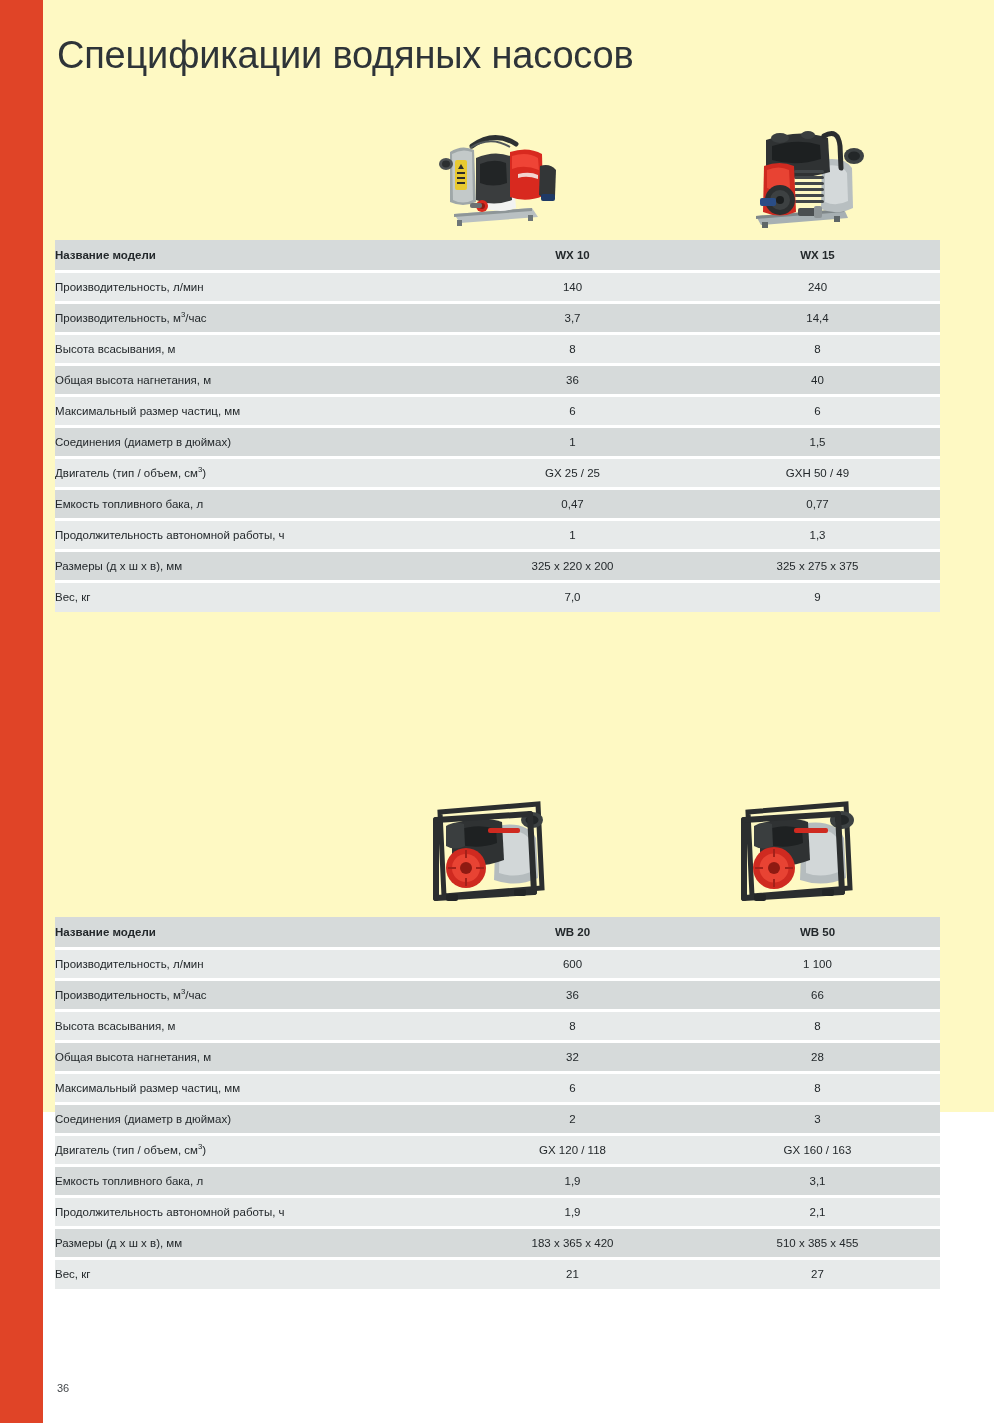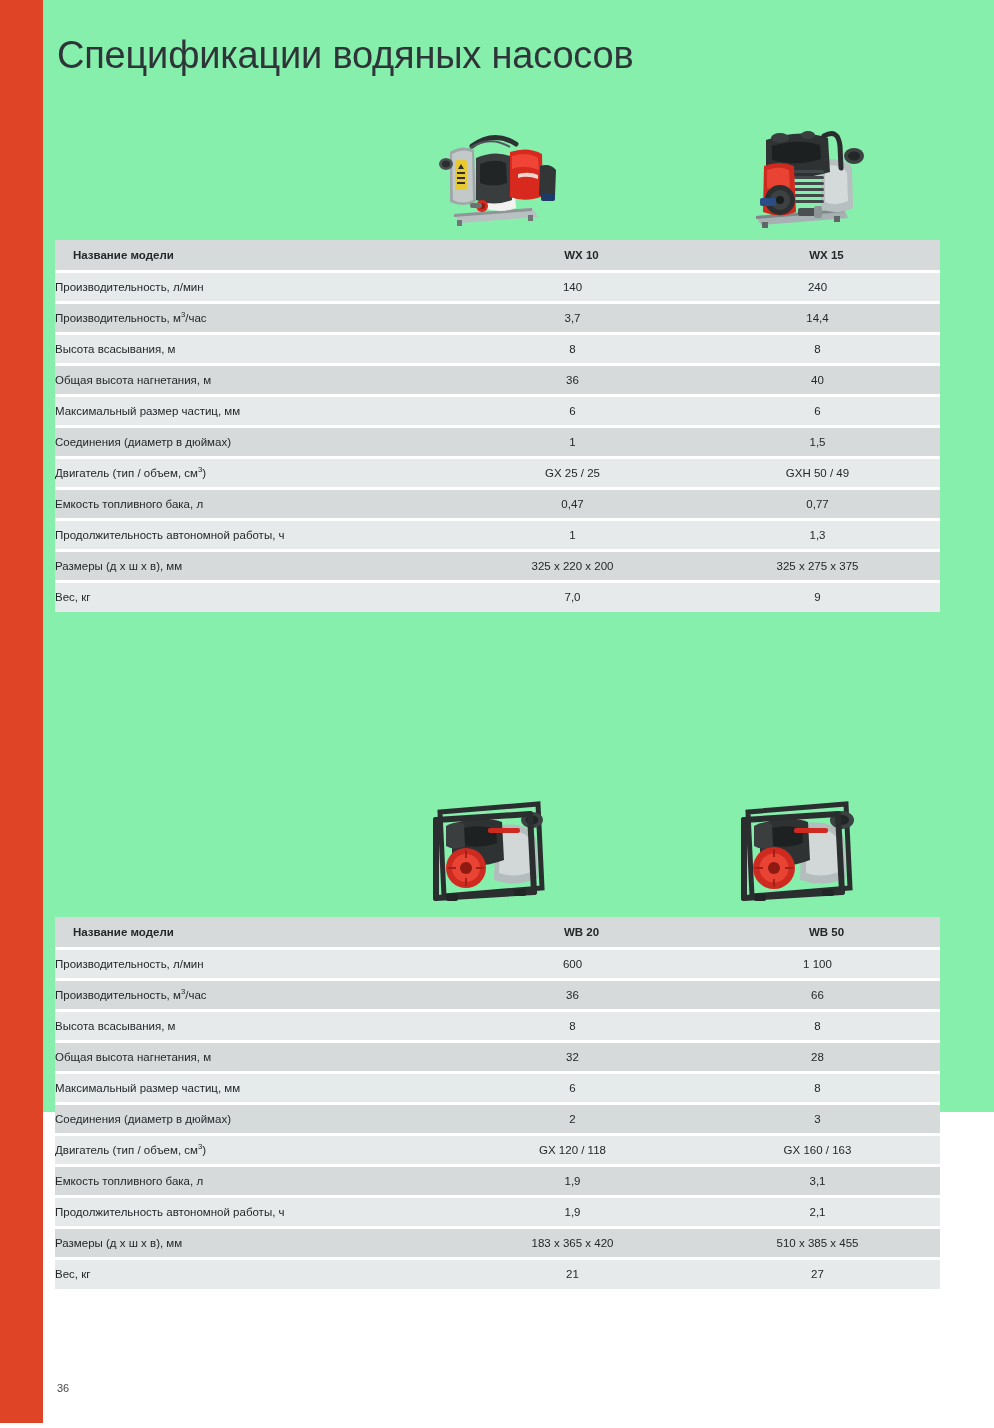--- a/index.html
+++ b/index.html
@@ -9,21 +9,21 @@
     height: 1428px;
     background: #ffffff;
     font-family: "Liberation Sans", sans-serif;
     overflow: hidden;
   }
 
   .page {
     position: relative;
     width: 994px;
     height: 1112px;
-    background: #86efac;
+    background: #fef9c3;
   }
 
   
   .red-stripe {
     position: absolute;
     left: 0;
     top: 0;
     width: 43px;
     height: 1423px;
     background: #e04427;
@@ -90,21 +90,21 @@
   .spec-table tr.band-light td { background: #e7eaea; margin-left: 44px; }
 
   .cell-label {
     padding-left: 12px;
     text-align: left;
   }
   .cell-value {
     text-align: center;
   }
 
-  .spec-table tr.head-row td { font-weight: bold; font-size: 11.5px; padding-left: 18px; }
+  .spec-table tr.head-row td { font-weight: bold; font-size: 11.5px; }
 
   .spec-table tr:last-child td { border-bottom: none; }
 
   sup { font-size: 0.68em; vertical-align: super; line-height: 0; }
 
   
   .page-number {
     position: absolute;
     left: 57px;
     top: 1382px;

